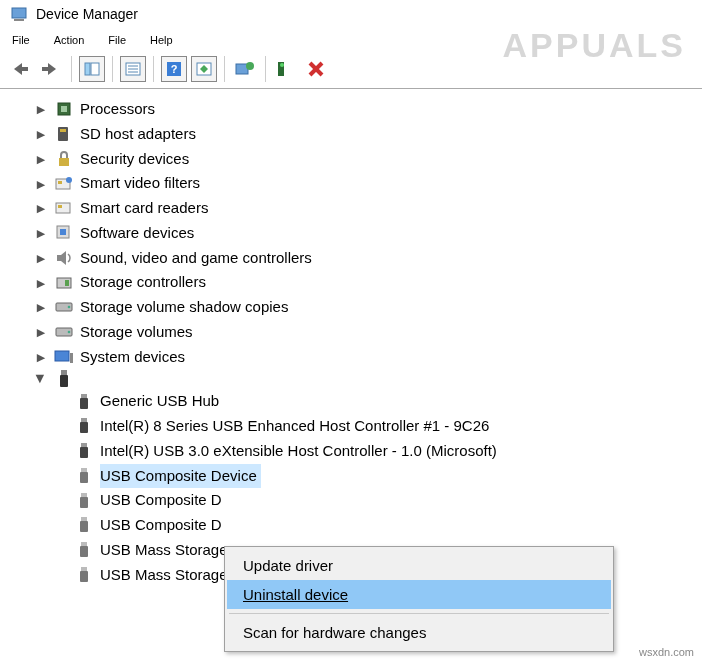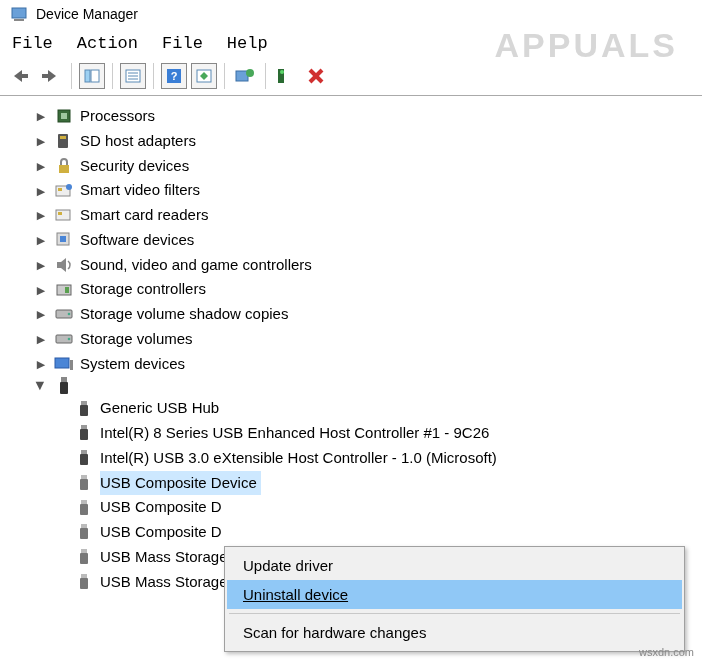--- a/index.html
+++ b/index.html
@@ -22,21 +22,21 @@
   .titlebar .app-icon {
     width: 18px; height: 18px;
     display:inline-flex;align-items:center;justify-content:center;
   }
   .titlebar span { font-size: 14px; }
   .menubar {
     display: flex;
     gap: 24px;
     padding: 6px 12px 8px;
   }
-  .menubar span { font-size: 17px; cursor: default; font-family: Liberation Mono, monospace; }
+  .menubar span { font-size: 11px; cursor: default; }
   .toolbar {
     display: flex;
     align-items: center;
     gap: 4px;
     padding: 2px 8px 6px;
     border-bottom: 1px solid #aaa;
     margin-bottom: 4px;
   }
   .tbsep { width:1px; height:26px; background:#ccc; margin:0 3px; }
   .tbtn {
@@ -63,34 +63,34 @@
   .icon {
     width: 20px; height: 20px;
     display:inline-flex;align-items:center;justify-content:center;
   }
   .label { white-space: nowrap; }
   .sel { background:#cde8ff; padding-right:4px; }
   .contextmenu {
     position: absolute;
     left: 224px;
     top: 546px;
-    width: 461px;
+    width: 390px;
     background: #f0f0f0;
     border: 1px solid #a0a0a0;
     box-shadow: 2px 2px 4px rgba(0,0,0,0.25);
     padding: 4px 2px;
   }
   .mi {
     padding: 6px 16px;
     font-size: 15px;
   }
   .mi.highlight { background:#90c8f6;text-decoration:underline; }
   .msep { height:1px; background:#c8c8c8; margin:4px 2px; }
   .watermark {
-    position:absolute; right:24px; top:26px;
+    position:absolute; right:16px; top:26px;
     font-size:34px; font-weight:700; letter-spacing:3px;
     color:rgba(140,140,140,0.35);
     display:flex; align-items:center; gap:4px;
     pointer-events:none;
     margin-left:48px;
   }
   .credit {
     position:absolute; right:8px; bottom:6px;
     font-size:11px; color:#888;
   }

